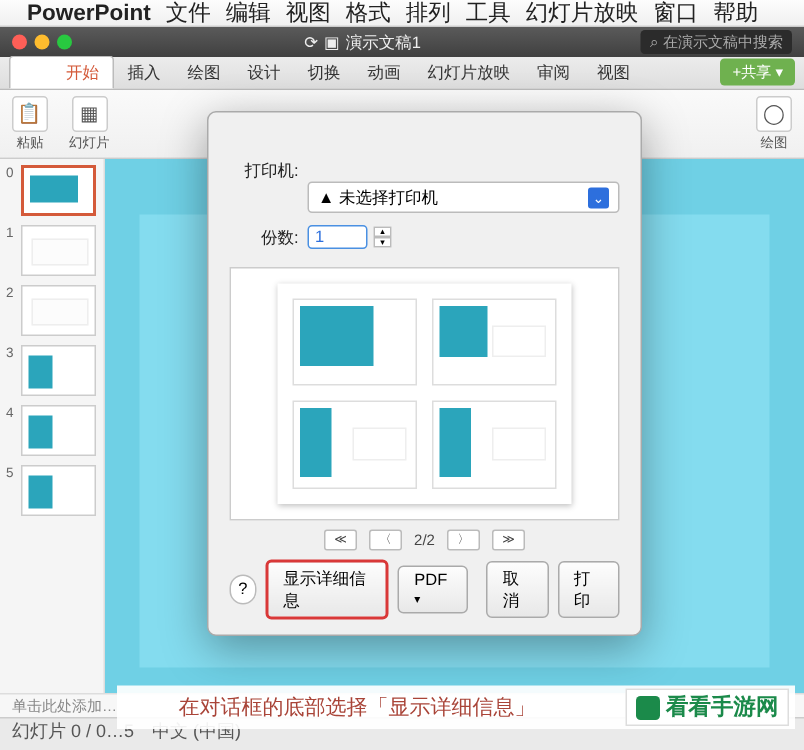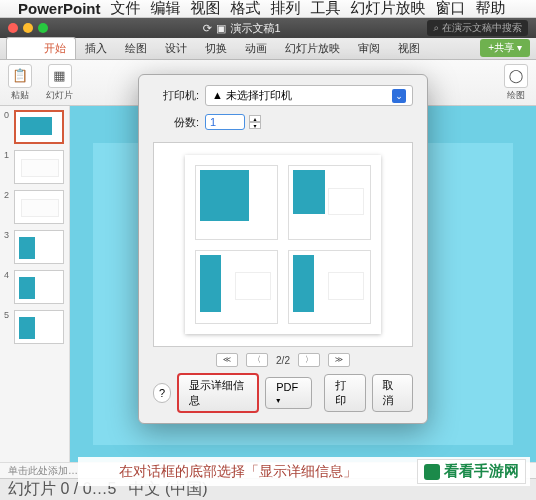--- a/index.html
+++ b/index.html
@@ -42,21 +42,21 @@
 .sthumb.s1 .tcontent, .sthumb.s2 .tcontent { top: 8px; left: 6px; width: 38px; height: 18px; background: #fcfcfc; border: 1px solid #eee; }
 .sthumb.s3 .tcontent, .sthumb.s4 .tcontent, .sthumb.s5 .tcontent { top: 6px; left: 4px; width: 16px; height: 22px; background: #2ba5bb; }
 
 .slide-canvas { flex: 1; background: #6fd0e5; position: relative; display: flex; align-items: center; justify-content: center; overflow: hidden; }
 .canvas-body { width: 90%; height: 85%; background: #84dcef; margin-top: 20px; }
 
 
 .print-dialog { position: absolute; top: 74px; left: 138px; width: 290px; height: 350px; background: #f0f0f0; border: 1px solid #aaa; border-radius: 6px; box-shadow: 0 8px 30px rgba(0,0,0,.35); padding: 10px 14px; display: flex; flex-direction: column; }
 .pd-row { display: flex; align-items: center; margin-bottom: 8px; font-size: 11px; }
 .pd-label { width: 46px; text-align: right; margin-right: 6px; color: #222; }
-.pd-select { flex: 1; background: #fff; border: 1px solid #bbb; border-radius: 3px; padding: 2px 6px; display: flex; align-items: center; justify-content: space-between; }
+.pd-select { flex: 1; background: #fff; border: 1px solid #bbb; border-radius: 3px; padding: 2px 6px; display: flex; align-items: center; justify-content: space-between; margin-top: 36px; }
 .pd-select .arrow { background: #2d6fdd; color: #fff; width: 14px; height: 14px; border-radius: 2px; display: flex; align-items: center; justify-content: center; font-size: 9px; }
 .pd-copies { width: 40px; background: #fff; border: 1.5px solid #4a90e2; border-radius: 3px; padding: 1px 4px; color: #2d6fdd; }
 .pd-stepper { margin-left: 4px; display: flex; flex-direction: column; }
 .pd-stepper span { width: 12px; height: 7px; background: #fff; border: 1px solid #bbb; font-size: 6px; text-align: center; line-height: 6px; }
 
 .preview-area { flex: 1; background: #fff; border: 1px solid #ccc; margin: 4px 0 6px; display: flex; align-items: center; justify-content: center; position: relative; }
 .preview-page { width: 76%; height: 88%; background: #fff; box-shadow: 0 1px 4px rgba(0,0,0,.25); padding: 10px; }
 .handout { display: grid; grid-template-columns: 1fr 1fr; grid-template-rows: 1fr 1fr; gap: 10px; height: 100%; }
 .hslide { background: #fff; border: 1px solid #ddd; position: relative; }
 .hslide .ha { position: absolute; top: 4px; left: 4px; width: 40%; height: 60%; background: #2ba5bb; }
@@ -70,21 +70,21 @@
 
 .pd-buttons { display: flex; align-items: center; gap: 6px; }
 .pd-help { width: 20px; height: 20px; border: 1px solid #bbb; border-radius: 10px; background: #fff; text-align: center; line-height: 18px; font-size: 11px; }
 .pd-btn { padding: 3px 10px; background: linear-gradient(#fdfdfd,#e8e8e8); border: 1px solid #aaa; border-radius: 4px; font-size: 11px; }
 .pd-btn.dd::after { content: " ▾"; font-size: 8px; }
 .pd-btn.highlight { border: 2px solid #d93838; }
 .pd-spacer { flex: 1; }
 
 
 .notes-bar { height: 16px; background: #f7f7f7; border-top: 1px solid #ddd; font-size: 10px; color: #888; padding: 1px 8px; }
-.status-bar { height: 22px; background: #eaeaea; border-top: 1px solid #ccc; font-size: 16px; color: #555; display: flex; padding: 0 8px; gap: 12px; }
+.status-bar { height: 22px; background: #eaeaea; border-top: 1px solid #ccc; font-size: 12px; color: #555; display: flex; padding: 0 8px; gap: 12px; }
 
 
 .annotation { position: absolute; bottom: 14px; left: 78px; right: 6px; display: flex; align-items: center; background: rgba(255,255,255,.92); padding: 2px 4px; }
 .ann-text { font-size: 14px; color: #a94438; font-weight: 500; margin-left: 37px; }
 .brand { margin-left: auto; background: #fff; border: 1px solid #ddd; padding: 2px 6px; font-size: 15px; font-weight: 600; color: #1b8a4a; display: flex; align-items: center; gap: 4px; }
 .brand .bicon { width: 16px; height: 16px; background: #1b8a4a; border-radius: 3px; }
 </style>
 </head>
 <body>
 
@@ -243,22 +243,22 @@
     <span>2/2</span>
     <div class="pgbtn">〉</div>
     <div class="pgbtn">≫</div>
   </div>
 
   <div class="pd-buttons">
     <div class="pd-help">?</div>
     <div class="pd-btn highlight">显示详细信息</div>
     <div class="pd-btn dd">PDF</div>
     <div class="pd-spacer"></div>
+    <div class="pd-btn">取消</div>
     <div class="pd-btn">打印</div>
-    <div class="pd-btn">取消</div>
   </div>
 </div>
 
 <div class="annotation">
   <span class="ann-text">在对话框的底部选择「显示详细信息」</span>
   <span class="brand">
     <span class="bicon"></span>
     <span>看看手游网</span>
   </span>
 </div>

